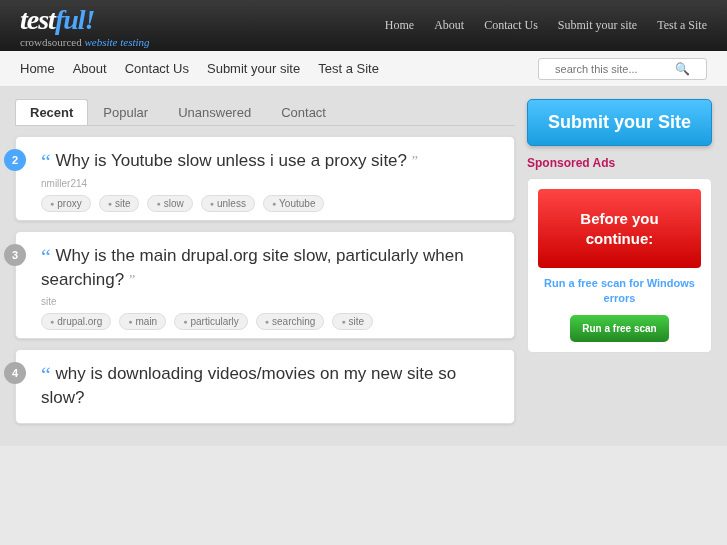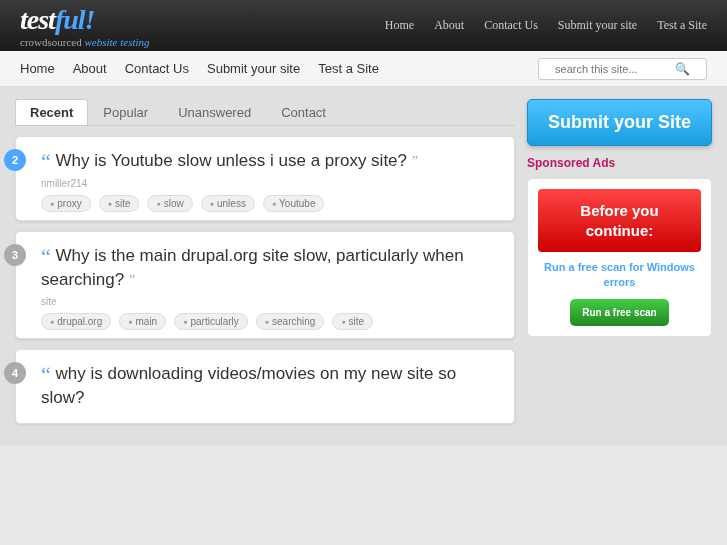--- a/index.html
+++ b/index.html
@@ -225,21 +225,21 @@
       border: 1px solid #ddd;
       border-radius: 5px;
       padding: 10px;
       text-align: center;
     }
     .ad-before {
       background: linear-gradient(to bottom, #ff4444, #cc0000);
       color: #fff;
       font-size: 15px;
       font-weight: bold;
-      padding: 12px;
+      padding: 20px;
       border-radius: 4px;
       margin-bottom: 8px;
       line-height: 1.3;
     }
     .ad-text {
       font-size: 11px;
       color: #4da6ff;
       margin-bottom: 8px;
       line-height: 1.4;
       font-weight: bold;

